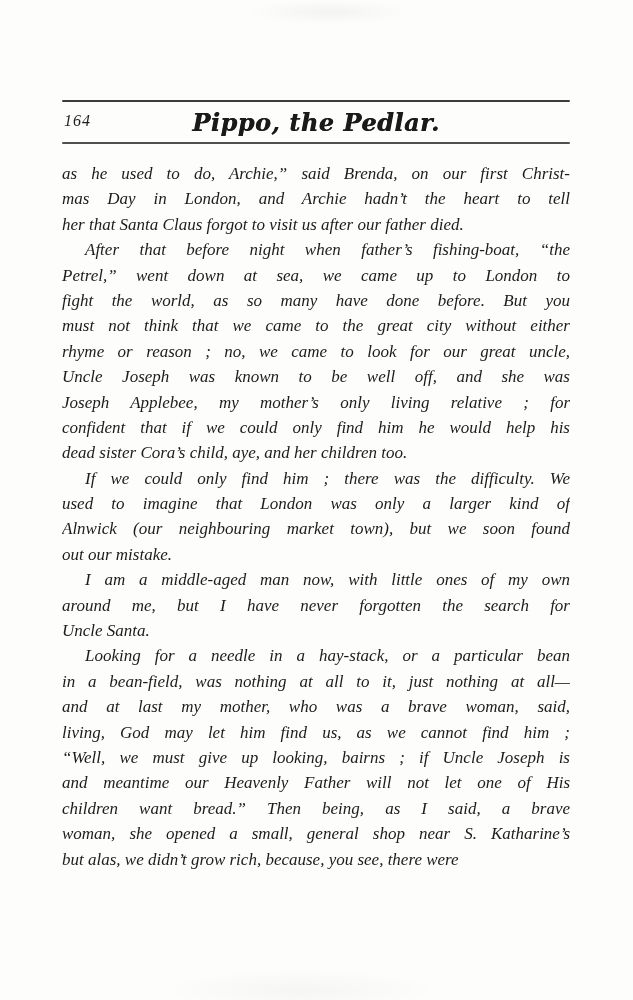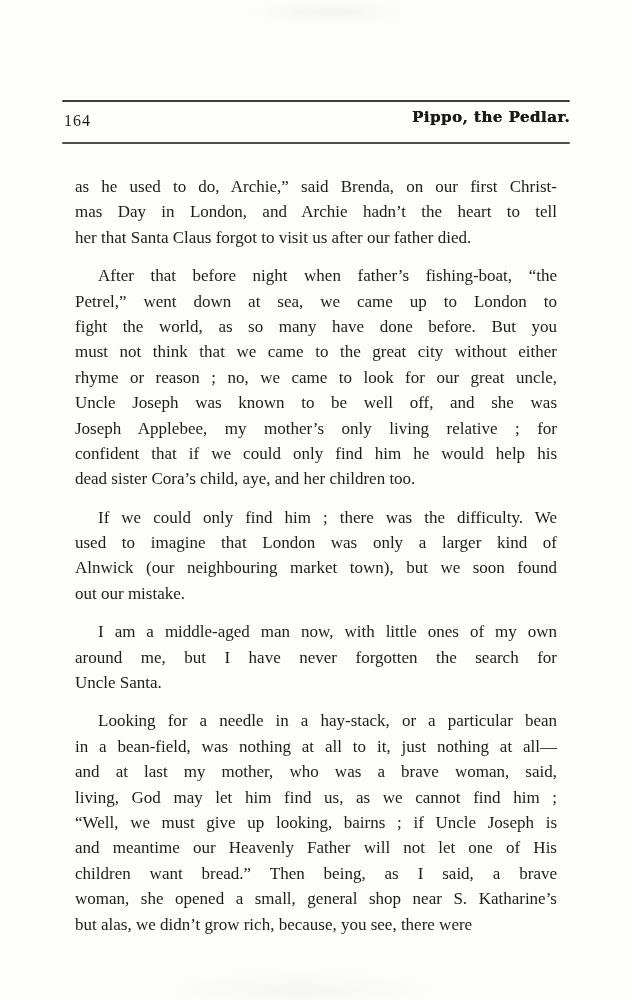--- a/index.html
+++ b/index.html
@@ -8,20 +8,21 @@
     background: #ffffff;
   }
   .scan-page {
     position: relative;
     width: 633px;
     height: 1000px;
     background: #fdfdfc;
     font-family: "Liberation Serif", serif;
     color: #1e1e1e;
     overflow: hidden;
+    font-style: italic;
   }
   
   .scan-page::before {
     content: "";
     position: absolute;
     left: 0; top: 0; right: 0; bottom: 0;
     background:
       radial-gradient(ellipse 120px 18px at 330px 12px, rgba(0,0,0,0.04), rgba(0,0,0,0) 70%),
       radial-gradient(ellipse 200px 30px at 300px 990px, rgba(0,0,0,0.03), rgba(0,0,0,0) 70%);
     pointer-events: none;
@@ -48,38 +49,38 @@
     left: 2px;
     top: 5px;
     font-size: 16px;
     letter-spacing: 1px;
   }
   .running-title {
     position: absolute;
     left: 0;
     width: 100%;
     top: 1px;
-    text-align: right;
+    text-align: center;
     font-family: "DejaVu Serif", serif;
     font-weight: bold;
-    font-size: 15px;
+    font-size: 24px;
     letter-spacing: 0.5px;
     color: #1a1a1a;
     text-shadow: 0.4px 0 0 #1a1a1a;
   }
   .page-body {
     position: absolute;
     left: 62px;
     top: 161px;
     width: 508px;
     font-size: 17px;
     line-height: 25.4px;
     color: #1c1c1c;
   }
-  .paragraph { margin: 13px; }
+  .paragraph { margin: 0; }
   .line {
     text-align: justify;
     text-align-last: justify;
     white-space: normal;
     overflow: hidden;
     height: 25.4px;
   }
   .line.last { text-align-last: left; }
   .line.indent { text-indent: 23px; }
 </style>

